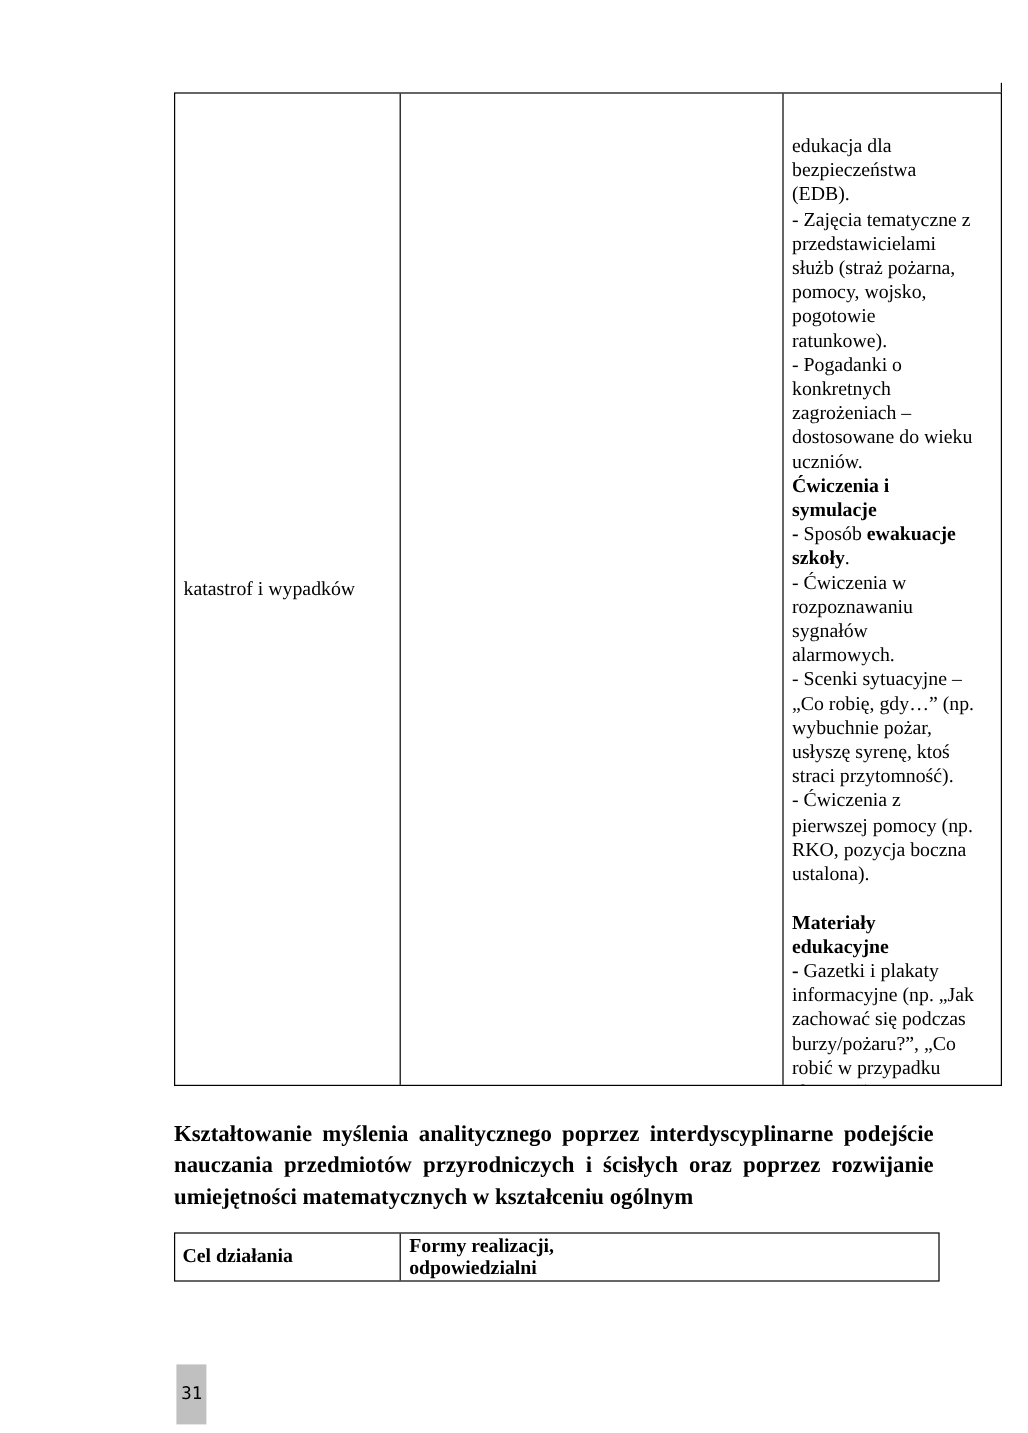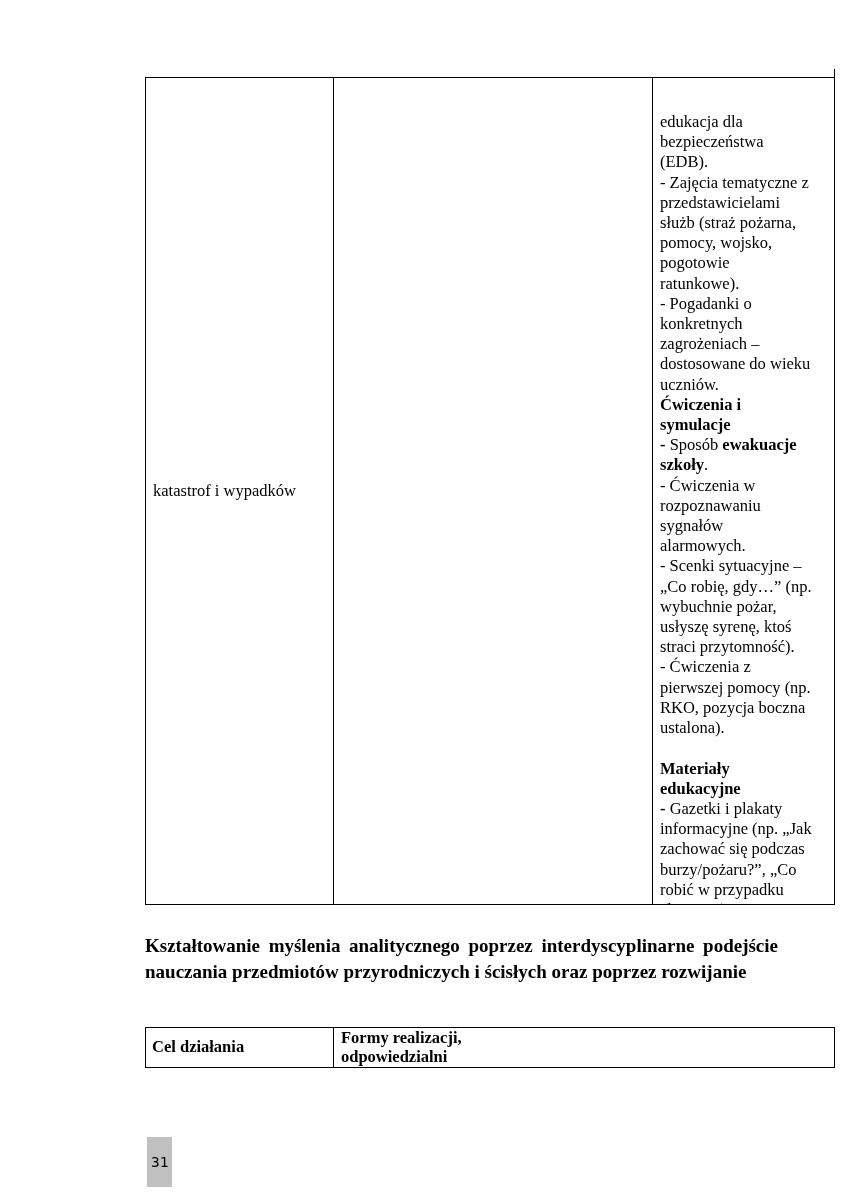--- a/index.html
+++ b/index.html
@@ -30,21 +30,21 @@
   .heading{
     left:145px;top:933px;width:633px;
     font-size:19px;font-weight:bold;line-height:26px;
   }
   .heading .tline{height:26px;overflow:hidden;text-align:justify;}
   .heading .tline:not(:last-child)::after{content:"";display:inline-block;width:100%;height:0;}
   .heading .tline:last-child{text-align:left;}
 
   
   .t2{
-    left:145px;top:1027px;width:690px;height:41px;
+    left:145px;top:1027px;width:638px;height:41px;
     border:1.5px solid #000;box-sizing:border-box;
     display:grid;grid-template-columns:188px 319px 1fr;
   }
   .t2 .cell{
     box-sizing:border-box;font-size:16.5px;font-weight:bold;line-height:18.8px;
   }
   .t2c12{display:flex;align-items:center;padding-left:6px;}
   .t2c3{padding:1px 1px 0 7px;white-space:pre-line;}
 
   
@@ -107,20 +107,21 @@
       <div class="tline"><span>burzy/pożaru?”, „Co</span></div>
       <div class="tline"><span>robić w przypadku</span></div>
       <div class="tline"><span>alarmu?”).</span></div>
       <div class="tline"><span>- Scenki edukacyjne</span></div>
     </div>
 </div>
 
 <div class="abs heading">
     <div class="tline"><span>Kształtowanie myślenia analitycznego poprzez interdyscyplinarne podejście do</span></div>
     <div class="tline"><span>nauczania przedmiotów przyrodniczych i ścisłych oraz poprzez rozwijanie</span></div>
+    <div class="tline"><span>umiejętności matematycznych w kształceniu ogólnym</span></div>
   </div>
 
 <div class="abs t2">
   <div class="cell cell-div t2c12">
     <span>Cel działania</span>
   </div>
   <div class="cell t2c3">Formy realizacji,
 odpowiedzialni</div>
 </div>
 

